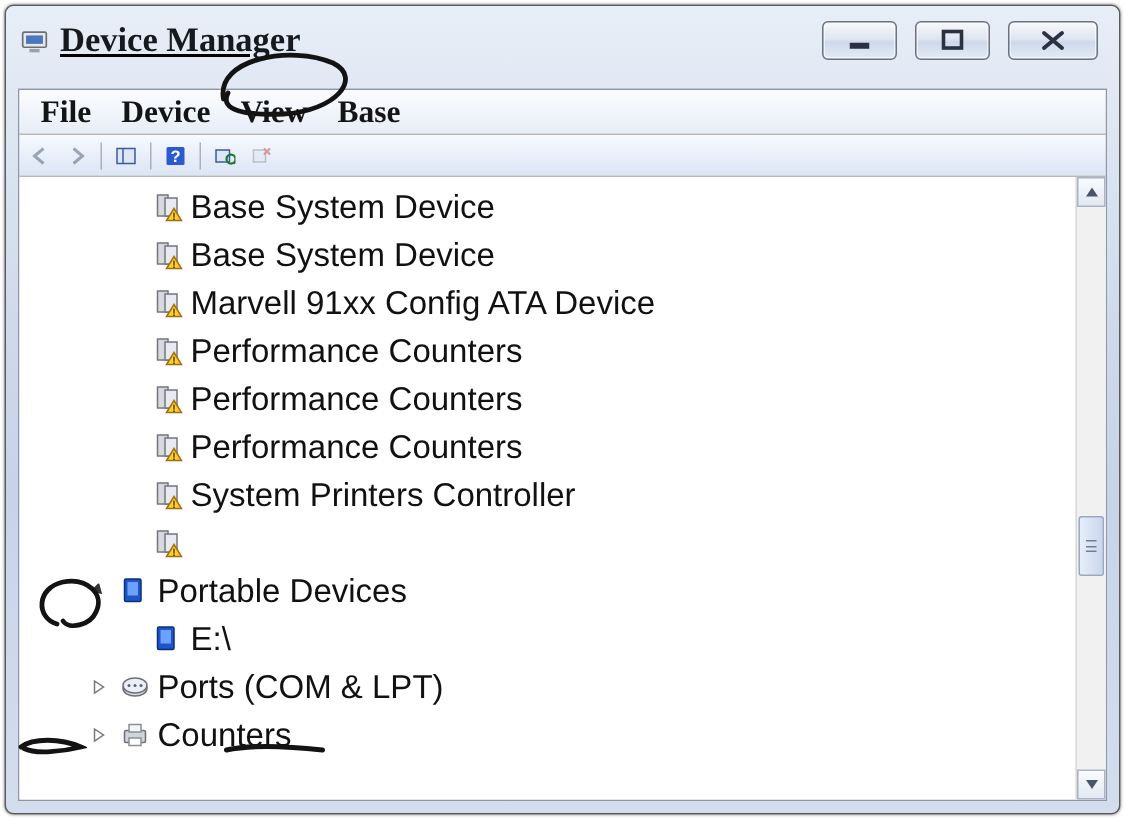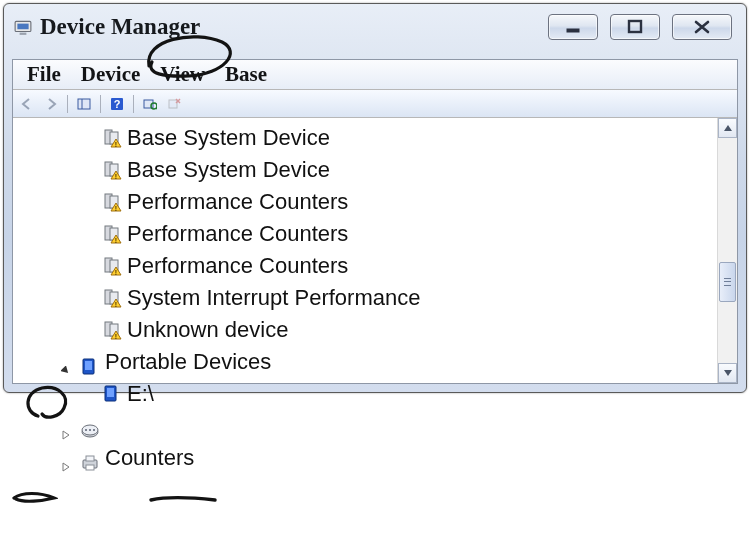--- a/index.html
+++ b/index.html
@@ -7,27 +7,28 @@
     margin: 0;
     padding: 0;
     background: #fff;
     font-family: "Segoe UI", Tahoma, sans-serif;
     overflow: hidden;
     width: 750px;
     height: 546px;
   }
   .window-frame {
     width: 744px;
-    height: 390px;
+    height: 540px;
     margin: 3px;
     border: 1px solid #5a5a5a;
     border-radius: 6px;
     background: linear-gradient(#e8eef7, #ced9ea 40%, #c7d4e8 60%, #d3ddee);
     box-shadow: 0 0 2px rgba(0,0,0,.4);
     position: relative;
+    text-decoration: underline;
   }
   .titlebar {
     height: 46px;
     display: flex;
     align-items: center;
     padding: 0 4px 0 10px;
     gap: 8px;
   }
   .titlebar .app-icon {
     width: 18px; height: 18px;
@@ -107,21 +108,21 @@
   }
   .tree-row {
     display: flex;
     align-items: center;
     gap: 4px;
     height: 32px;
     cursor: pointer;
     position: relative;
   }
   .indent-1 { padding-left: 58px; }
-  .indent-0 { padding-left: 16px; align-items: flex-end; }
+  .indent-0 { padding-left: 16px; }
   .expander {
     width: 14px; height: 14px;
     display: inline-flex; align-items: center; justify-content: center;
     flex-shrink: 0;
     margin-right: 2px;
   }
   .node-icon {
     width: 22px; height: 22px;
     display: inline-flex; align-items: center; justify-content: center;
     flex-shrink: 0;
@@ -279,20 +280,31 @@
         </div>
         <div class="tree-row indent-1">
           <span class="node-icon">
             <svg viewBox="0 0 20 20" width="20" height="20">
                 <rect x="3" y="2" width="7" height="14" fill="#d7d9df" stroke="#73787f"></rect>
                 <rect x="8" y="4" width="8" height="12" fill="#e8eaef" stroke="#73787f"></rect>
                 <polygon points="14,11 19,19 9,19" fill="#ffcf2f" stroke="#a07010"></polygon>
                 <text x="14" y="18.5" font-size="7" font-weight="bold" text-anchor="middle" fill="#4a3300">!</text>
               </svg>
           </span>
+          <span class="node-label">Marvell 91xx Config ATA Device</span>
+        </div>
+        <div class="tree-row indent-1">
+          <span class="node-icon">
+            <svg viewBox="0 0 20 20" width="20" height="20">
+                <rect x="3" y="2" width="7" height="14" fill="#d7d9df" stroke="#73787f"></rect>
+                <rect x="8" y="4" width="8" height="12" fill="#e8eaef" stroke="#73787f"></rect>
+                <polygon points="14,11 19,19 9,19" fill="#ffcf2f" stroke="#a07010"></polygon>
+                <text x="14" y="18.5" font-size="7" font-weight="bold" text-anchor="middle" fill="#4a3300">!</text>
+              </svg>
+          </span>
           <span class="node-label">Performance Counters</span>
         </div>
         <div class="tree-row indent-1">
           <span class="node-icon">
             <svg viewBox="0 0 20 20" width="20" height="20">
                 <rect x="3" y="2" width="7" height="14" fill="#d7d9df" stroke="#73787f"></rect>
                 <rect x="8" y="4" width="8" height="12" fill="#e8eaef" stroke="#73787f"></rect>
                 <polygon points="14,11 19,19 9,19" fill="#ffcf2f" stroke="#a07010"></polygon>
                 <text x="14" y="18.5" font-size="7" font-weight="bold" text-anchor="middle" fill="#4a3300">!</text>
               </svg>
@@ -312,32 +324,31 @@
         </div>
         <div class="tree-row indent-1">
           <span class="node-icon">
             <svg viewBox="0 0 20 20" width="20" height="20">
                 <rect x="3" y="2" width="7" height="14" fill="#d7d9df" stroke="#73787f"></rect>
                 <rect x="8" y="4" width="8" height="12" fill="#e8eaef" stroke="#73787f"></rect>
                 <polygon points="14,11 19,19 9,19" fill="#ffcf2f" stroke="#a07010"></polygon>
                 <text x="14" y="18.5" font-size="7" font-weight="bold" text-anchor="middle" fill="#4a3300">!</text>
               </svg>
           </span>
-          <span class="node-label">System Interrupt Performance</span>
-        </div>
-        <div class="tree-row indent-1">
-          <span class="node-icon">
-            <svg viewBox="0 0 20 20" width="20" height="20">
-                <rect x="3" y="2" width="7" height="14" fill="#d7d9df" stroke="#73787f"></rect>
-                <rect x="8" y="4" width="8" height="12" fill="#e8eaef" stroke="#73787f"></rect>
-                <polygon points="14,11 19,19 9,19" fill="#ffcf2f" stroke="#a07010"></polygon>
-                <text x="14" y="18.5" font-size="7" font-weight="bold" text-anchor="middle" fill="#4a3300">!</text>
-              </svg>
-          </span>
-          <span class="node-label">Unknown device</span>
+          <span class="node-label">System Printers Controller</span>
+        </div>
+        <div class="tree-row indent-1">
+          <span class="node-icon">
+            <svg viewBox="0 0 20 20" width="20" height="20">
+                <rect x="3" y="2" width="7" height="14" fill="#d7d9df" stroke="#73787f"></rect>
+                <rect x="8" y="4" width="8" height="12" fill="#e8eaef" stroke="#73787f"></rect>
+                <polygon points="14,11 19,19 9,19" fill="#ffcf2f" stroke="#a07010"></polygon>
+                <text x="14" y="18.5" font-size="7" font-weight="bold" text-anchor="middle" fill="#4a3300">!</text>
+              </svg>
+          </span>
         </div>
 
         <div class="tree-row indent-0">
           <span class="expander">
             <svg width="10" height="10" viewBox="0 0 10 10">
                 <polygon points="1,1 8,5 1,9" fill="#333" transform="rotate(45 5 5)"></polygon>
               </svg>
           </span>
           <span class="node-icon">
             <svg viewBox="0 0 20 20" width="20" height="20">
@@ -365,20 +376,21 @@
           </span>
           <span class="node-icon">
             <svg viewBox="0 0 20 20" width="20" height="20">
                 <ellipse cx="10" cy="11" rx="8" ry="5" fill="#d7dae0" stroke="#6a6f78"></ellipse>
                 <ellipse cx="10" cy="9" rx="8" ry="5" fill="#eceff5" stroke="#6a6f78"></ellipse>
                 <circle cx="6" cy="9" r="1" fill="#5a6070"></circle>
                 <circle cx="10" cy="9" r="1" fill="#5a6070"></circle>
                 <circle cx="14" cy="9" r="1" fill="#5a6070"></circle>
               </svg>
           </span>
+          <span class="node-label">Ports (COM &amp; LPT)</span>
         </div>
 
         <div class="tree-row indent-0">
           <span class="expander">
             <svg width="10" height="10" viewBox="0 0 10 10">
                 <polygon points="2,1 8,5 2,9" fill="none" stroke="#7a7a7a"></polygon>
               </svg>
           </span>
           <span class="node-icon">
             <svg viewBox="0 0 20 20" width="20" height="20">

